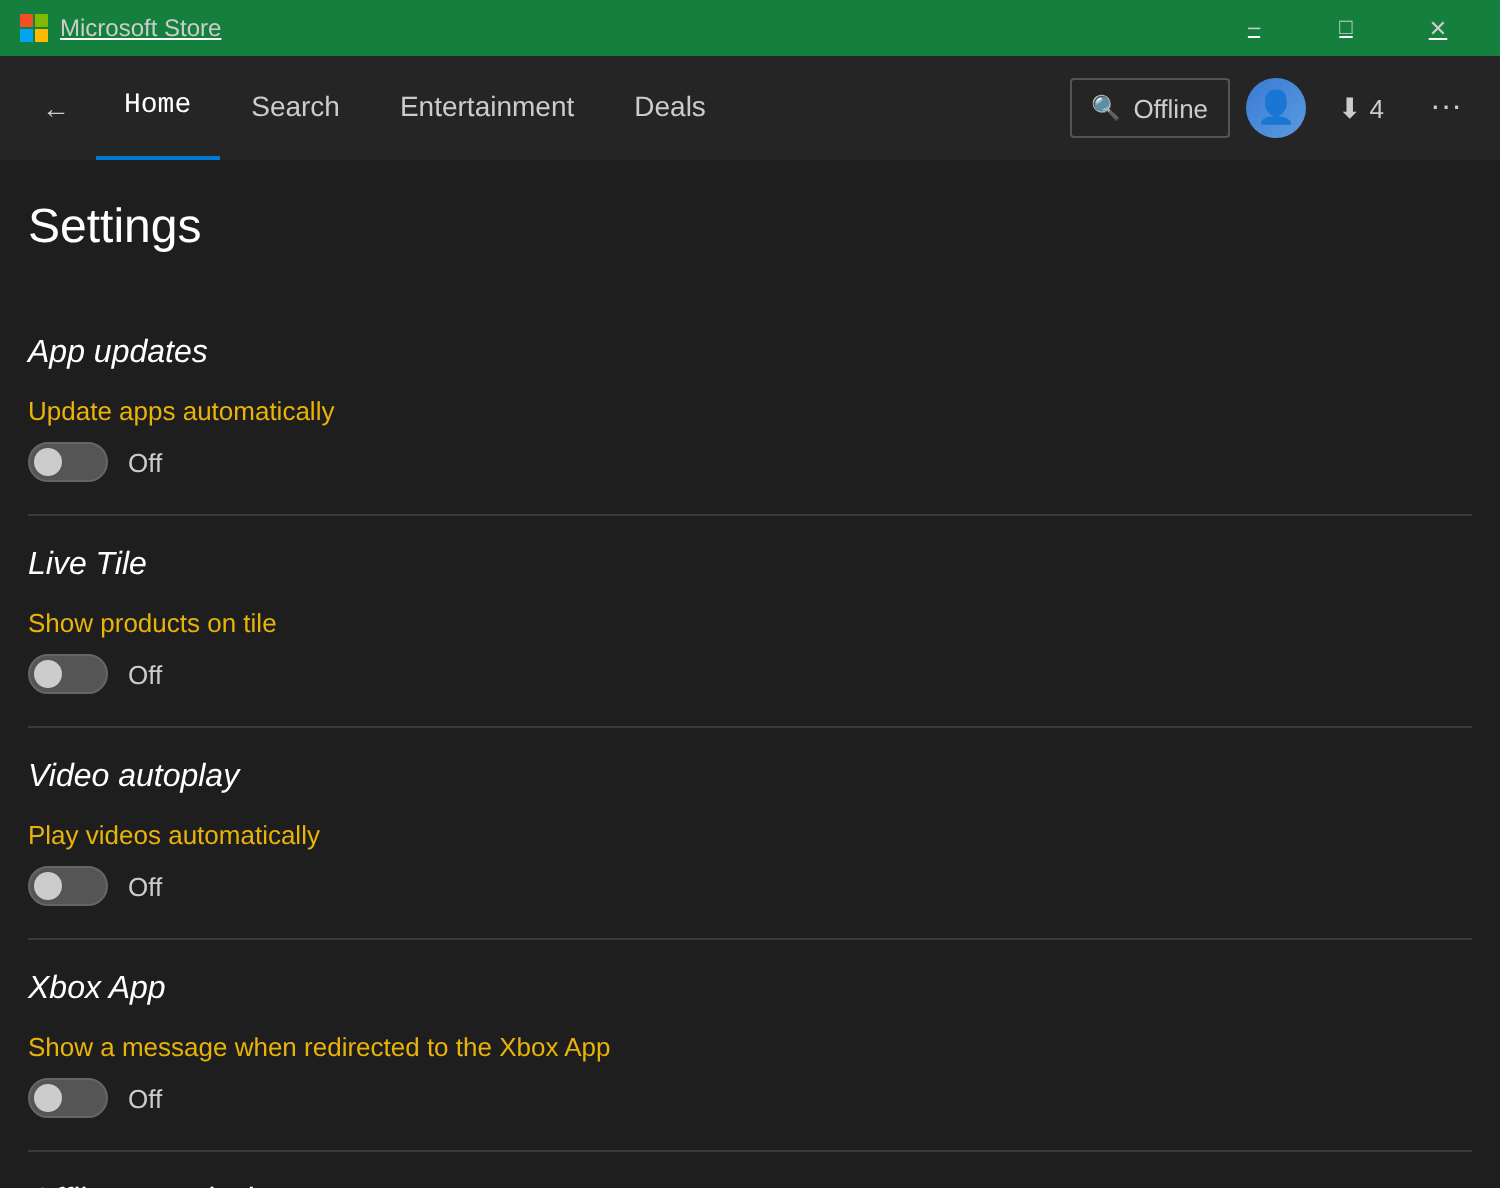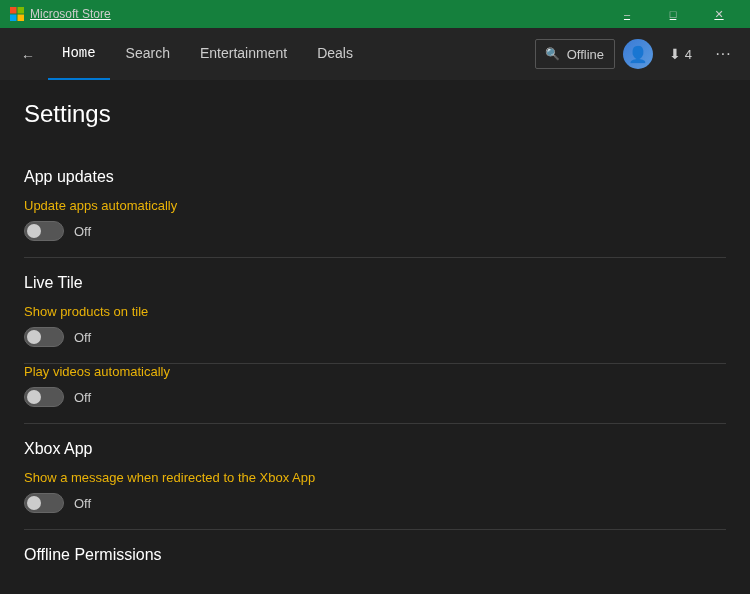--- a/index.html
+++ b/index.html
@@ -145,21 +145,21 @@
       align-items: center;
       justify-content: center;
       cursor: pointer;
       color: #cccccc;
       font-size: 16px;
       border-radius: 2px;
     }
 
     
     .main-content {
-      padding: 20px 24px;
+      padding: 20px 14px;
       height: calc(594px - 28px - 52px);
       overflow-y: auto;
     }
 
     .page-title {
       font-size: 24px;
       font-weight: 300;
       color: #ffffff;
       margin-bottom: 24px;
     }
@@ -167,20 +167,21 @@
     .settings-section {
       margin-bottom: 0;
     }
 
     .section-title {
       font-size: 16px;
       font-weight: 400;
       color: #ffffff;
       margin-bottom: 12px;
       padding-top: 16px;
+      font-style: italic;
     }
 
     .setting-item {
       margin-bottom: 12px;
     }
 
     .setting-label {
       font-size: 13px;
       color: #eab308;
       margin-bottom: 8px;
@@ -316,20 +317,21 @@
       <div class="setting-label">Show products on tile</div>
       <div class="toggle-row">
         <div class="toggle"></div>
         <span class="toggle-label">Off</span>
       </div>
     </div>
     <div class="divider"></div>
   </div>
 
   <div class="settings-section">
+    <div class="section-title">Video autoplay</div>
     <div class="setting-item">
       <div class="setting-label">Play videos automatically</div>
       <div class="toggle-row">
         <div class="toggle"></div>
         <span class="toggle-label">Off</span>
       </div>
     </div>
     <div class="divider"></div>
   </div>
 

